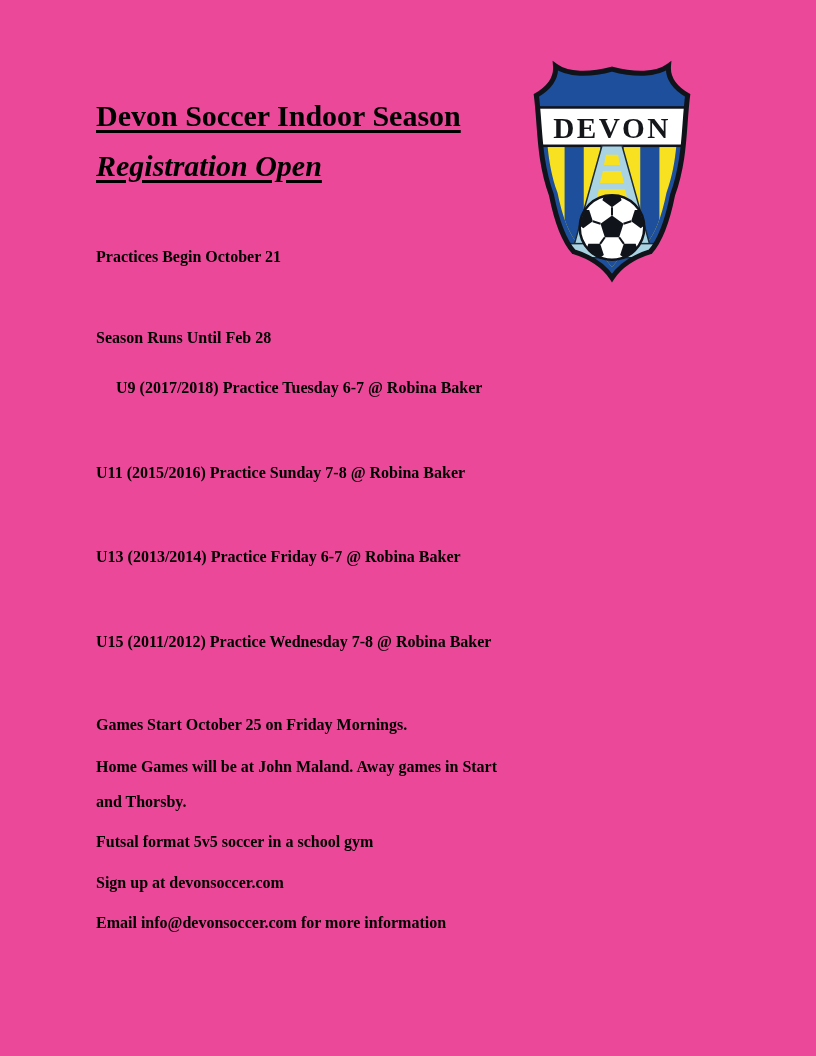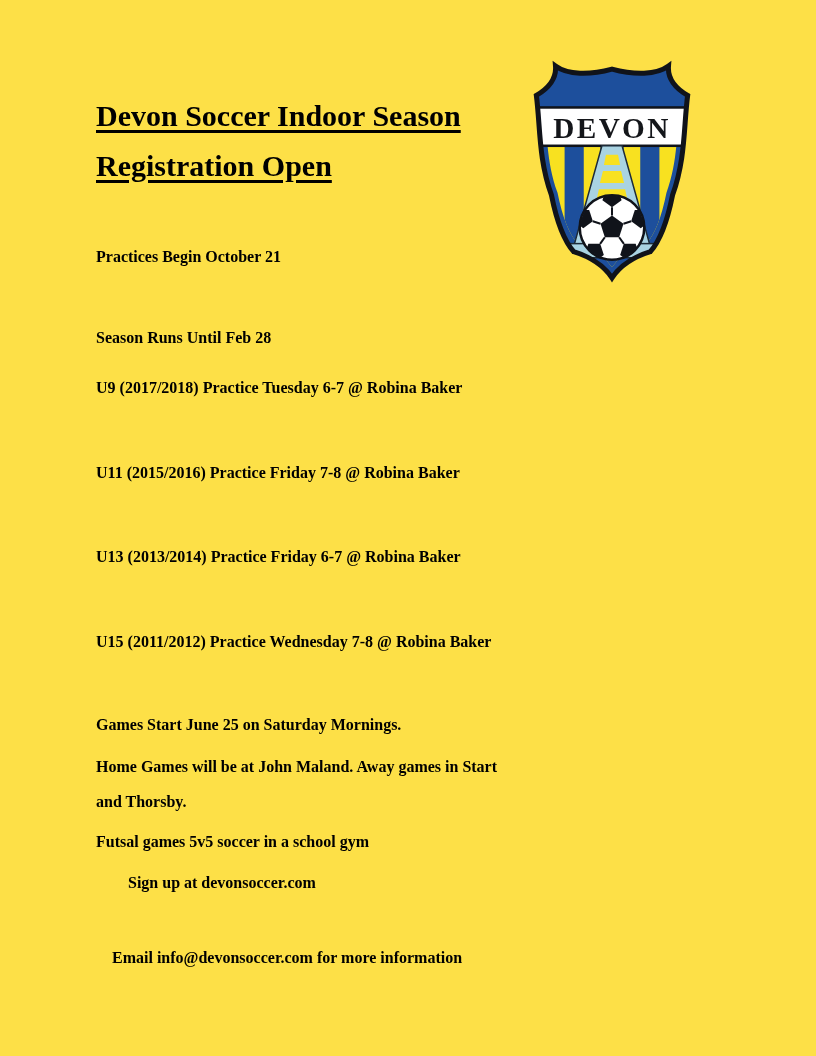--- a/index.html
+++ b/index.html
@@ -1,70 +1,70 @@
 <!DOCTYPE html>
 <html><head>
 <meta charset="utf-8">
 <style>
   html,body { margin:0; padding:0; background:#e8e8e8; }
   .page {
     position:relative;
     width:816px; height:1056px;
     margin:0 auto;
-    background:#fde047;
+    background:#ec4899;
     overflow:hidden;
     font-family:"Liberation Serif","DejaVu Serif",serif;
     color:#000;
   }
   .line {
     position:absolute;
     left:96px;
     white-space:nowrap;
     font-weight:bold;
     font-size:16px;
     line-height:28px;
   }
   .title-line {
     font-size:30px;
     line-height:34px;
     text-decoration:underline;
     text-decoration-thickness:2.5px;
     text-underline-offset:4px;
   }
-  .t1 { top:99px; }  .t2 { top:149px; }
+  .t1 { top:99px; }  .t2 { top:149px;font-style:italic; }
   .i1 { top:243px; } .i2 { top:284px;margin-top:40px; }
-  .s1 { top:374px; } .s2 { top:459px; } .s3 { top:543px; } .s4 { top:628px; }
+  .s1 { top:374px;margin-left:20px; } .s2 { top:459px; } .s3 { top:543px; } .s4 { top:628px; }
   .d1 { top:711px; } .d2 { top:753px; } .d3 { top:788px; }
-  .d4 { top:828px; } .d5 { top:869px;margin-left:32px; } .d6 { top:944px;margin-left:16px; }
+  .d4 { top:828px; } .d5 { top:869px; } .d6 { top:909px; }
   .crest {
     position:absolute;
     left:511px; top:54px;
     width:202px; height:234px;
   }
 </style>
 </head>
 <body>
 
 <div class="page">
 
   <div class="line title-line t1">Devon Soccer Indoor Season</div>
   <div class="line title-line t2">Registration Open</div>
 
   <div class="line i1">Practices Begin October 21</div>
   <div class="line i2">Season Runs Until Feb 28</div>
 
   <div class="line s1">U9 (2017/2018) Practice Tuesday 6-7 @ Robina Baker</div>
-  <div class="line s2">U11 (2015/2016) Practice Friday 7-8 @ Robina Baker</div>
+  <div class="line s2">U11 (2015/2016) Practice Sunday 7-8 @ Robina Baker</div>
   <div class="line s3">U13 (2013/2014) Practice Friday 6-7 @ Robina Baker</div>
   <div class="line s4">U15 (2011/2012) Practice Wednesday 7-8 @ Robina Baker</div>
 
-  <div class="line d1">Games Start June 25 on Saturday Mornings.</div>
+  <div class="line d1">Games Start October 25 on Friday Mornings.</div>
   <div class="line d2">Home Games will be at John Maland. Away games in Start</div>
   <div class="line d3">and Thorsby.</div>
-  <div class="line d4">Futsal games 5v5 soccer in a school gym</div>
+  <div class="line d4">Futsal format 5v5 soccer in a school gym</div>
   <div class="line d5">Sign up at devonsoccer.com</div>
   <div class="line d6">Email info@devonsoccer.com for more information</div>
 
   <svg class="crest" viewBox="0 0 200 232" xmlns="http://www.w3.org/2000/svg">
     <defs>
       <path id="crest-shape" d="M100,15
         C122,21 144,21 156,12
         C155,25 163,34 175,41
         C171,72 173,104 160,140
         Q152,180 138,196

